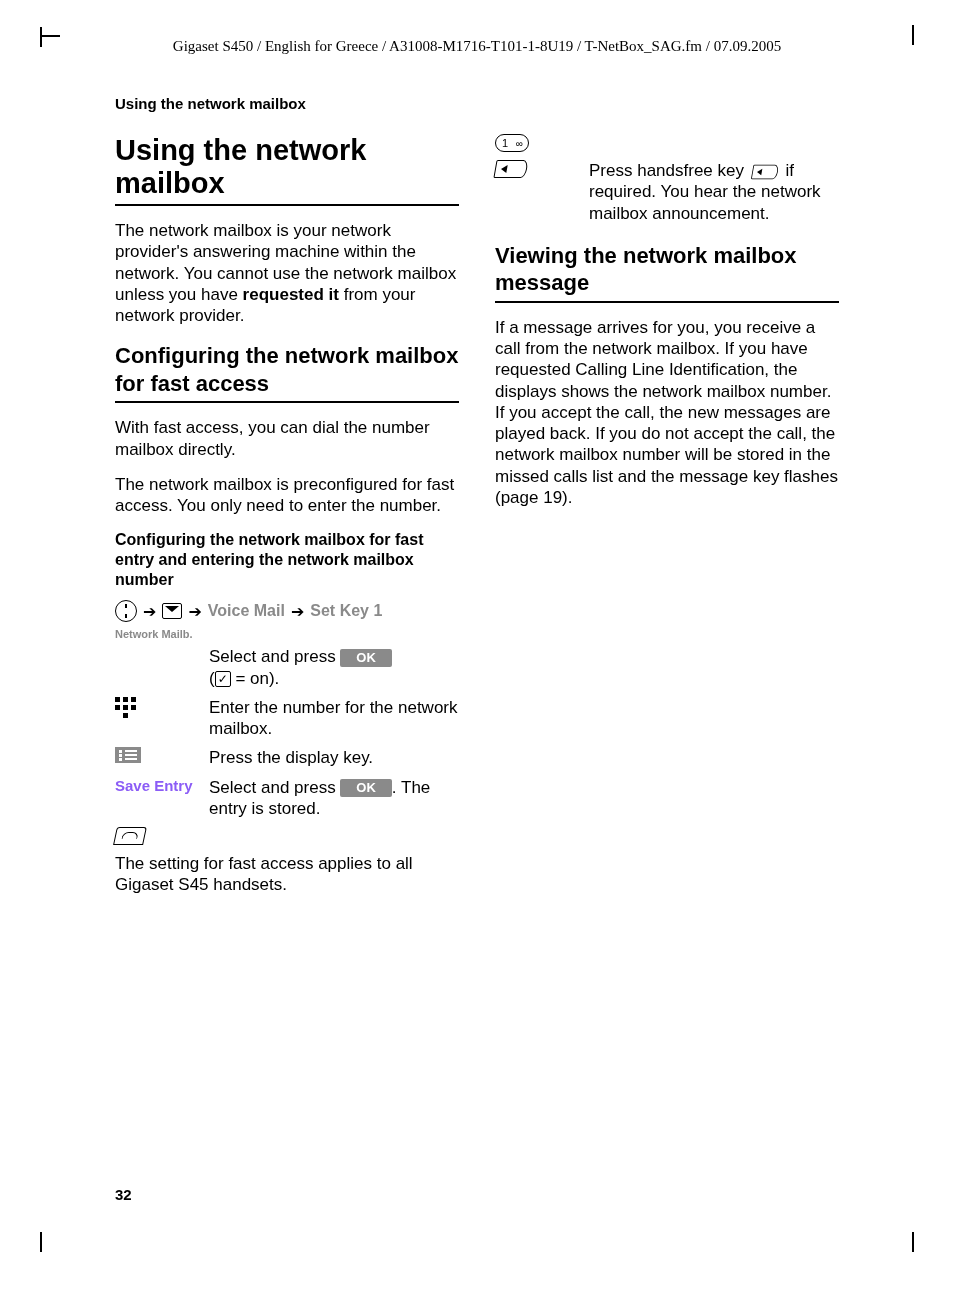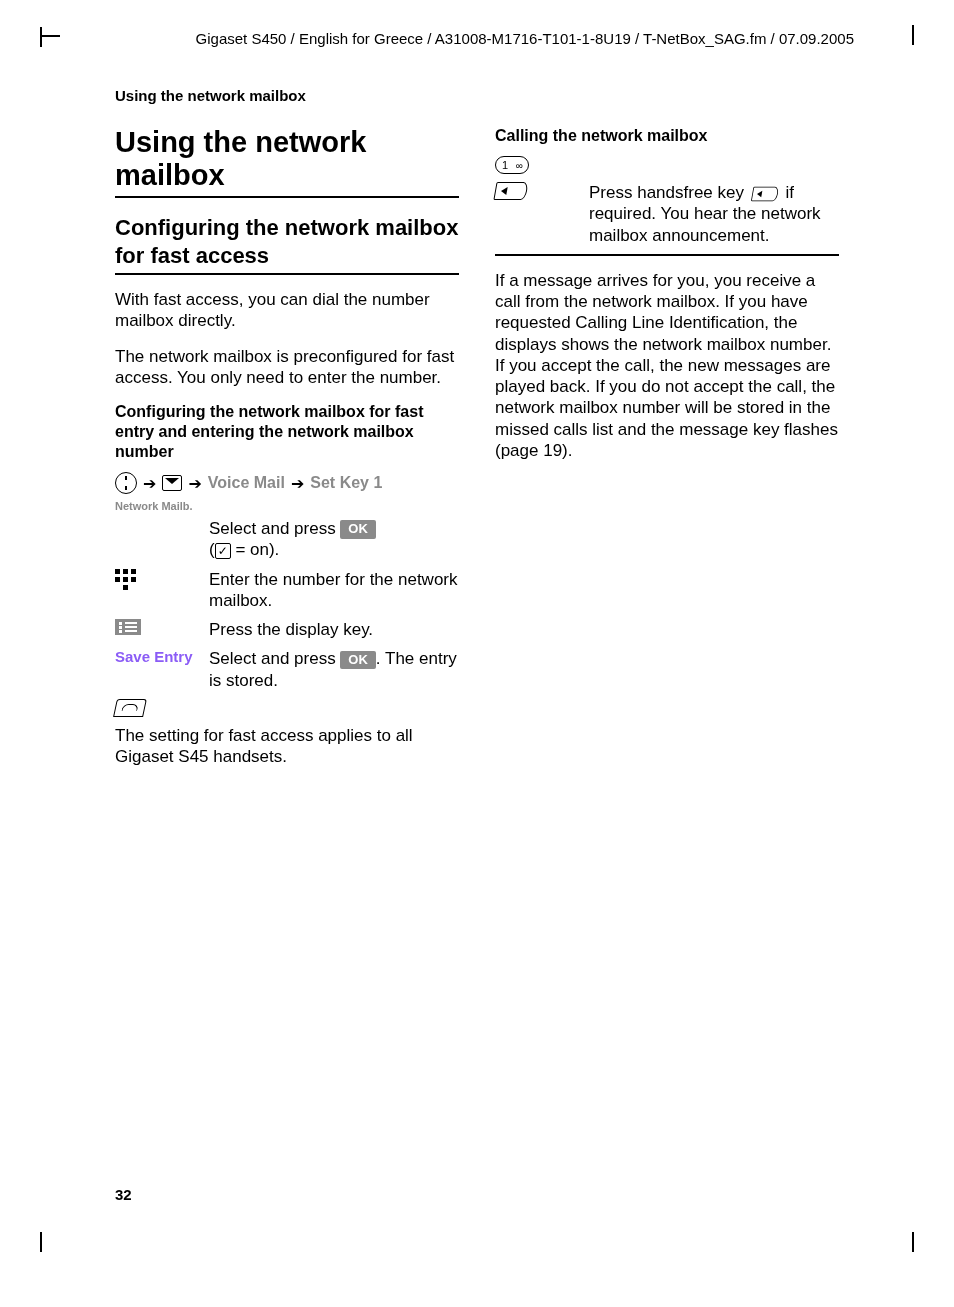--- a/index.html
+++ b/index.html
@@ -19,23 +19,24 @@
   .crop-tl::after { content:""; position:absolute; left:0; top:-10px; width:2px; height:20px; background:#000; }
   .crop-tr { top: 35px; right: 40px; }
   .crop-tr::after { content:""; position:absolute; right:0; top:-10px; width:2px; height:20px; background:#000; }
   .crop-bl { bottom: 55px; left: 40px; }
   .crop-bl::after { content:""; position:absolute; left:0; top:0; width:2px; height:20px; background:#000; }
   .crop-br { bottom: 55px; right: 40px; }
   .crop-br::after { content:""; position:absolute; right:0; top:0; width:2px; height:20px; background:#000; }
 
   .header-meta {
     font-size: 15px;
-    text-align: right;
-    margin: 0 0 40px 0;
+    text-align: center;
+    margin: 8px 0 40px 0;
     padding: 0 40px;
+    font-family: Liberation Serif, serif;
   }
   .page {
     padding: 0 55px;
   }
   .running-head {
     font-size: 15px;
     font-weight: bold;
     margin-bottom: 22px;
   }
   .columns {
@@ -69,21 +70,21 @@
     font-size: 16px; margin-bottom: 6px;
     display:flex; align-items:center; gap:6px; flex-wrap:wrap;
   }
   .steps { font-size: 17px; }
   .step-row { display:flex; align-items:flex-start; gap:14px; margin-bottom: 8px; }
   .step-left { flex: 0 0 80px; display:flex; justify-content:flex-start; align-items:flex-start; }
   .step-left.gray-label { color:#8b5cf6; font-weight:bold; font-size:15px; }
   .step-text { flex:1; line-height:1.25; }
   .ok-badge {
     display:inline-block; background:#8a8a8a; color:#fff;
-    font-weight:bold; font-size:13px; padding:1px 8px; border-radius:2px;
+    font-weight:bold; font-size:13px; padding:1px 16px; border-radius:2px;
     vertical-align: middle;
   }
   .checkbox-inline {
     display:inline-block; width:16px; height:16px; border:1.5px solid #000;
     border-radius:2px; vertical-align:middle; text-align:center; font-size:12px; line-height:14px;
   }
   .icon-nav {
     display:inline-block; width:22px; height:22px; border:1.5px solid #000; border-radius:50%;
     position:relative; vertical-align:middle;
   }
@@ -149,20 +150,23 @@
 
 <div class="page">
   <div class="running-head">Using the network mailbox</div>
 
   <div class="columns">
 
     <div class="col">
       <h1 class="title">Using the network mailbox</h1>
       <div class="rule"></div>
 
+      <p class="body">
+        <span>The network mailbox is your network provider's answering machine within the network. You cannot use the network mailbox unless you have </span><b>requested it</b><span> from your network provider.</span>
+      </p>
 
       <h2 class="section">Configuring the network mailbox for fast access</h2>
       <div class="rule"></div>
 
       <p class="body">With fast access, you can dial the number mailbox directly.</p>
       <p class="body">The network mailbox is preconfigured for fast access. You only need to enter the number.</p>
 
       <h3 class="sub">Configuring the network mailbox for fast entry and entering the network mailbox number</h3>
 
       <div class="path-line">
@@ -219,39 +223,39 @@
           <div class="step-left">
             <span class="icon-hangup"></span>
           </div>
         </div>
       </div>
 
       <p class="body" style="margin-top:8px">The setting for fast access applies to all Gigaset S45 handsets.</p>
     </div>
 
     <div class="col">
-      <h3 class="sub" style="margin-top:0">Calling the network mailbox</h3>
 
       <div class="steps">
         <div class="step-row">
           <div class="step-left">
             <span class="icon-key1">1</span>
           </div>
         </div>
 
         <div class="step-row">
           <div class="step-left">
             <span class="icon-speaker"></span>
           </div>
           <div class="step-text">
             <span>Press handsfree key </span><span class="icon-speaker" style="transform:scale(.8) skewX(-10deg)"></span><span> if required. You hear the network mailbox announcement.</span>
           </div>
         </div>
       </div>
 
+      <h2 class="section" style="margin-top:18px">Viewing the network mailbox message</h2>
       <div class="rule"></div>
 
       <p class="body">If a message arrives for you, you receive a call from the network mailbox. If you have requested Calling Line Identification, the displays shows the network mailbox number. If you accept the call, the new messages are played back. If you do not accept the call, the network mailbox number will be stored in the missed calls list and the message key flashes (page 19).</p>
     </div>
   </div>
 </div>
 
 <div class="page-num">32</div>
 
 </body></html>

